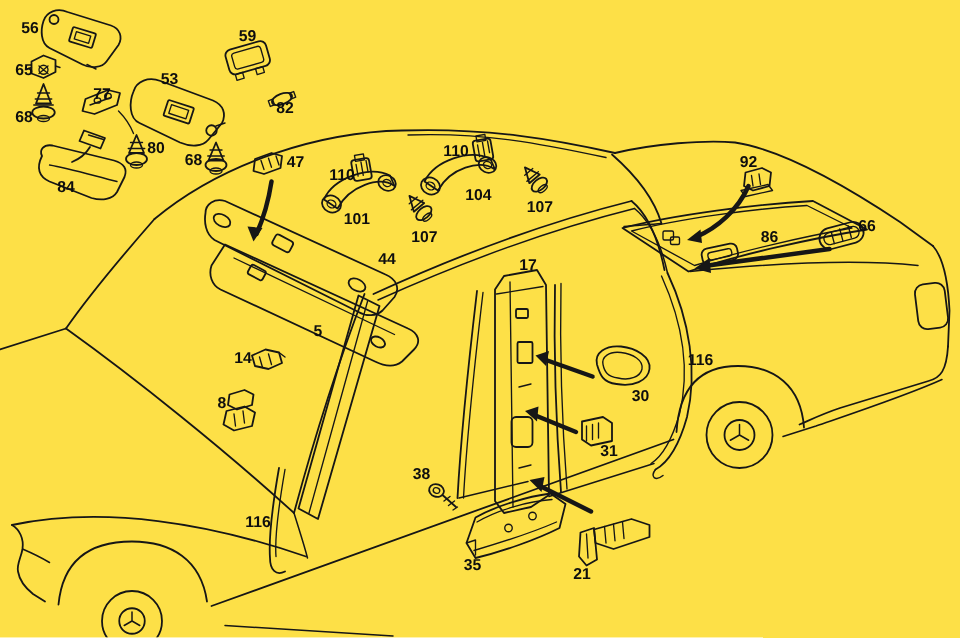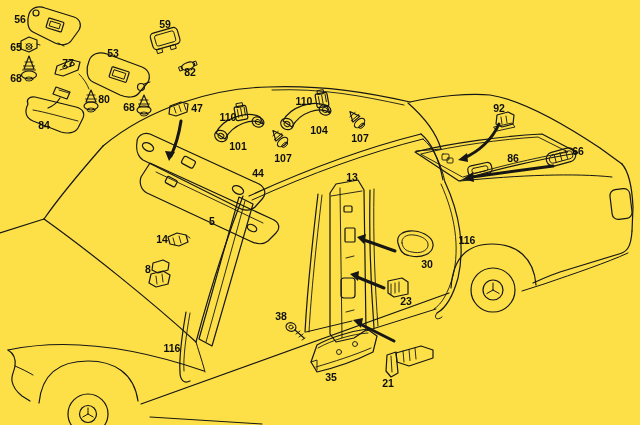--- a/index.html
+++ b/index.html
@@ -334,28 +334,28 @@
 <span class="lbl" style="left:129px;top:107px">68</span>
 <span class="lbl" style="left:197px;top:108px">47</span>
 <span class="lbl" style="left:44px;top:125px">84</span>
 <span class="lbl" style="left:228px;top:117px">110</span>
 <span class="lbl" style="left:238px;top:146px">101</span>
 <span class="lbl" style="left:283px;top:158px">107</span>
 <span class="lbl" style="left:304px;top:101px">110</span>
 <span class="lbl" style="left:319px;top:130px">104</span>
 <span class="lbl" style="left:360px;top:138px">107</span>
 <span class="lbl" style="left:258px;top:173px">44</span>
-<span class="lbl" style="left:352px;top:177px">13</span>
+<span class="lbl" style="left:352px;top:177px">17</span>
 <span class="lbl" style="left:499px;top:108px">92</span>
 <span class="lbl" style="left:513px;top:158px">86</span>
 <span class="lbl" style="left:578px;top:151px">66</span>
 <span class="lbl" style="left:212px;top:221px">5</span>
 <span class="lbl" style="left:162px;top:239px">14</span>
 <span class="lbl" style="left:148px;top:269px">8</span>
 <span class="lbl" style="left:427px;top:264px">30</span>
-<span class="lbl" style="left:406px;top:301px">23</span>
+<span class="lbl" style="left:406px;top:301px">31</span>
 <span class="lbl" style="left:467px;top:240px">116</span>
 <span class="lbl" style="left:281px;top:316px">38</span>
 <span class="lbl" style="left:172px;top:348px">116</span>
-<span class="lbl" style="left:331px;top:377px">35</span>
+<span class="lbl" style="left:315px;top:377px">35</span>
 <span class="lbl" style="left:388px;top:383px">21</span>
 
 </div>
 
 </body></html>

